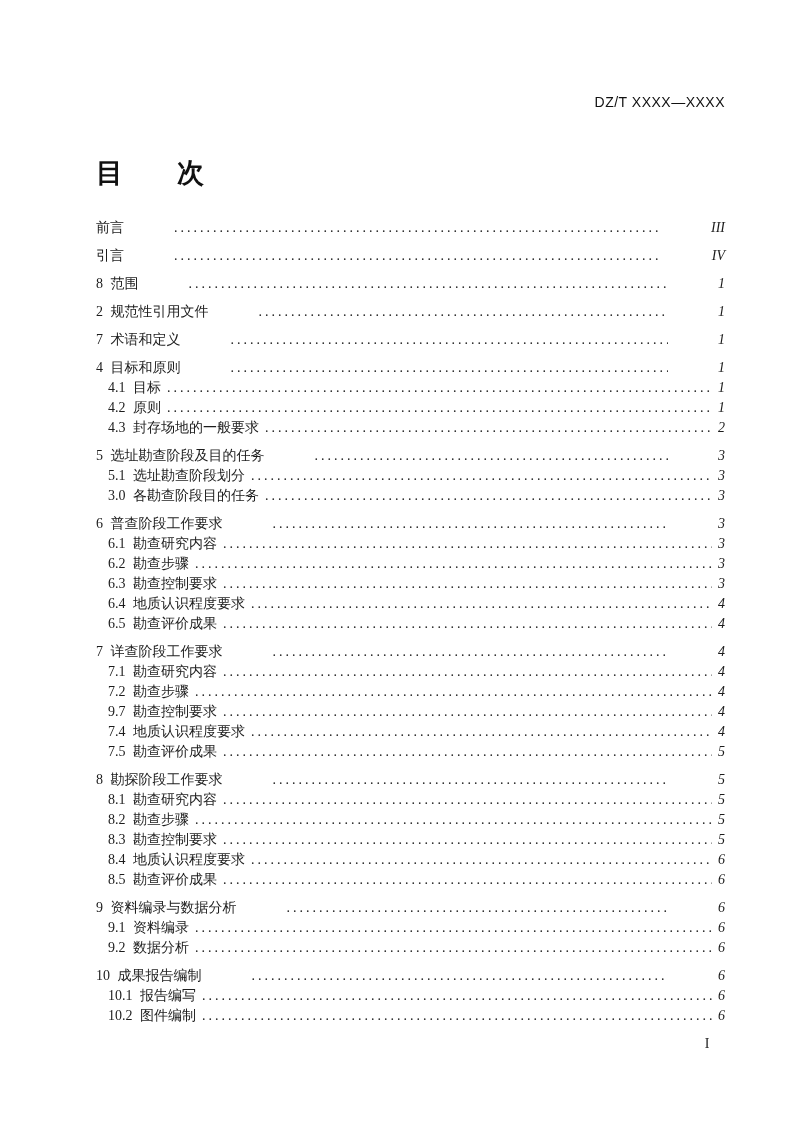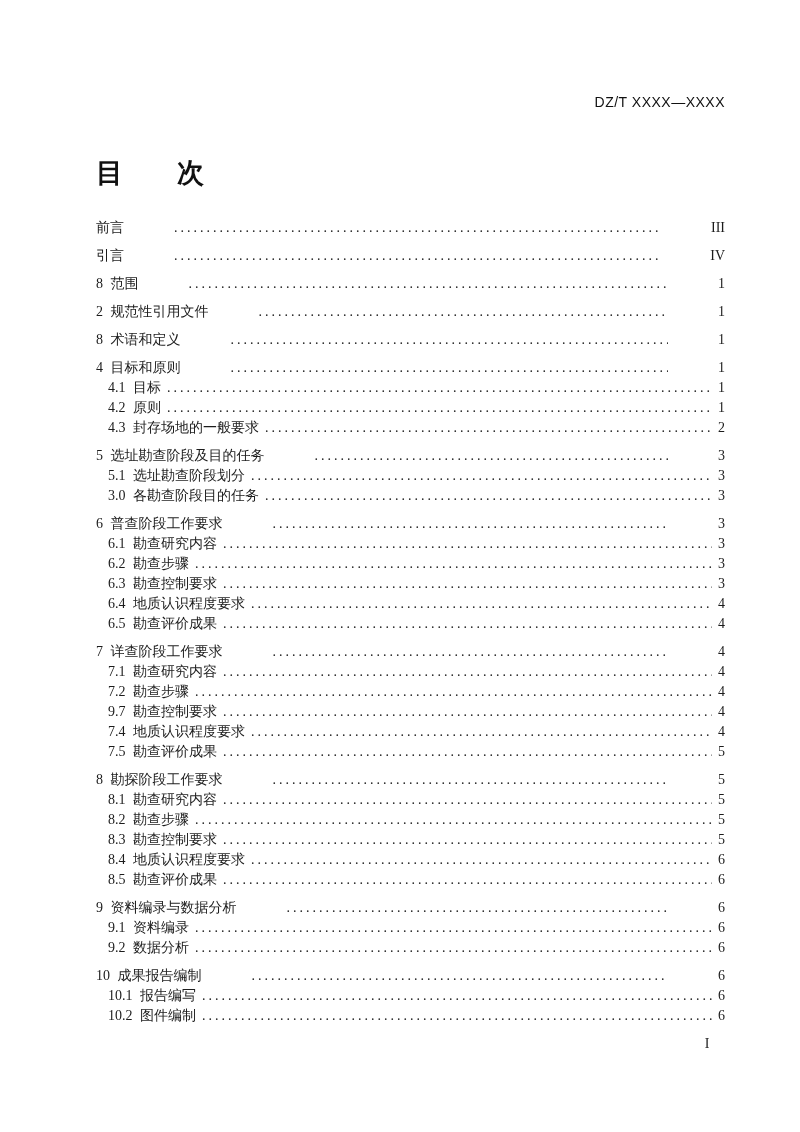--- a/index.html
+++ b/index.html
@@ -56,20 +56,21 @@
     color:#222;
   }
   .leader::after{
     content:"..................................................................................................................................................................................................................";
     letter-spacing:3px;
   }
   .epage{
     flex:none;
     margin-left:4px;
     text-align:left;
+    font-style:italic;
   }
   .folio{
     position:absolute;
     top:1036px;left:696px;
     width:22px;
     text-align:center;
     font-size:14px;
     color:#222;
   }
 </style>
@@ -96,21 +97,21 @@
     <span class="etext">8 范围</span>
     <span class="leader"></span>
     <span class="epage">1</span>
   </div>
       <div class="entry l1">
     <span class="etext">2 规范性引用文件</span>
     <span class="leader"></span>
     <span class="epage">1</span>
   </div>
       <div class="entry l1">
-    <span class="etext">8 术语和定义</span>
+    <span class="etext">7 术语和定义</span>
     <span class="leader"></span>
     <span class="epage">1</span>
   </div>
       <div class="entry l1">
     <span class="etext">4 目标和原则</span>
     <span class="leader"></span>
     <span class="epage">1</span>
   </div>
       <div class="entry l2">
     <span class="etext">4.1 目标</span>

